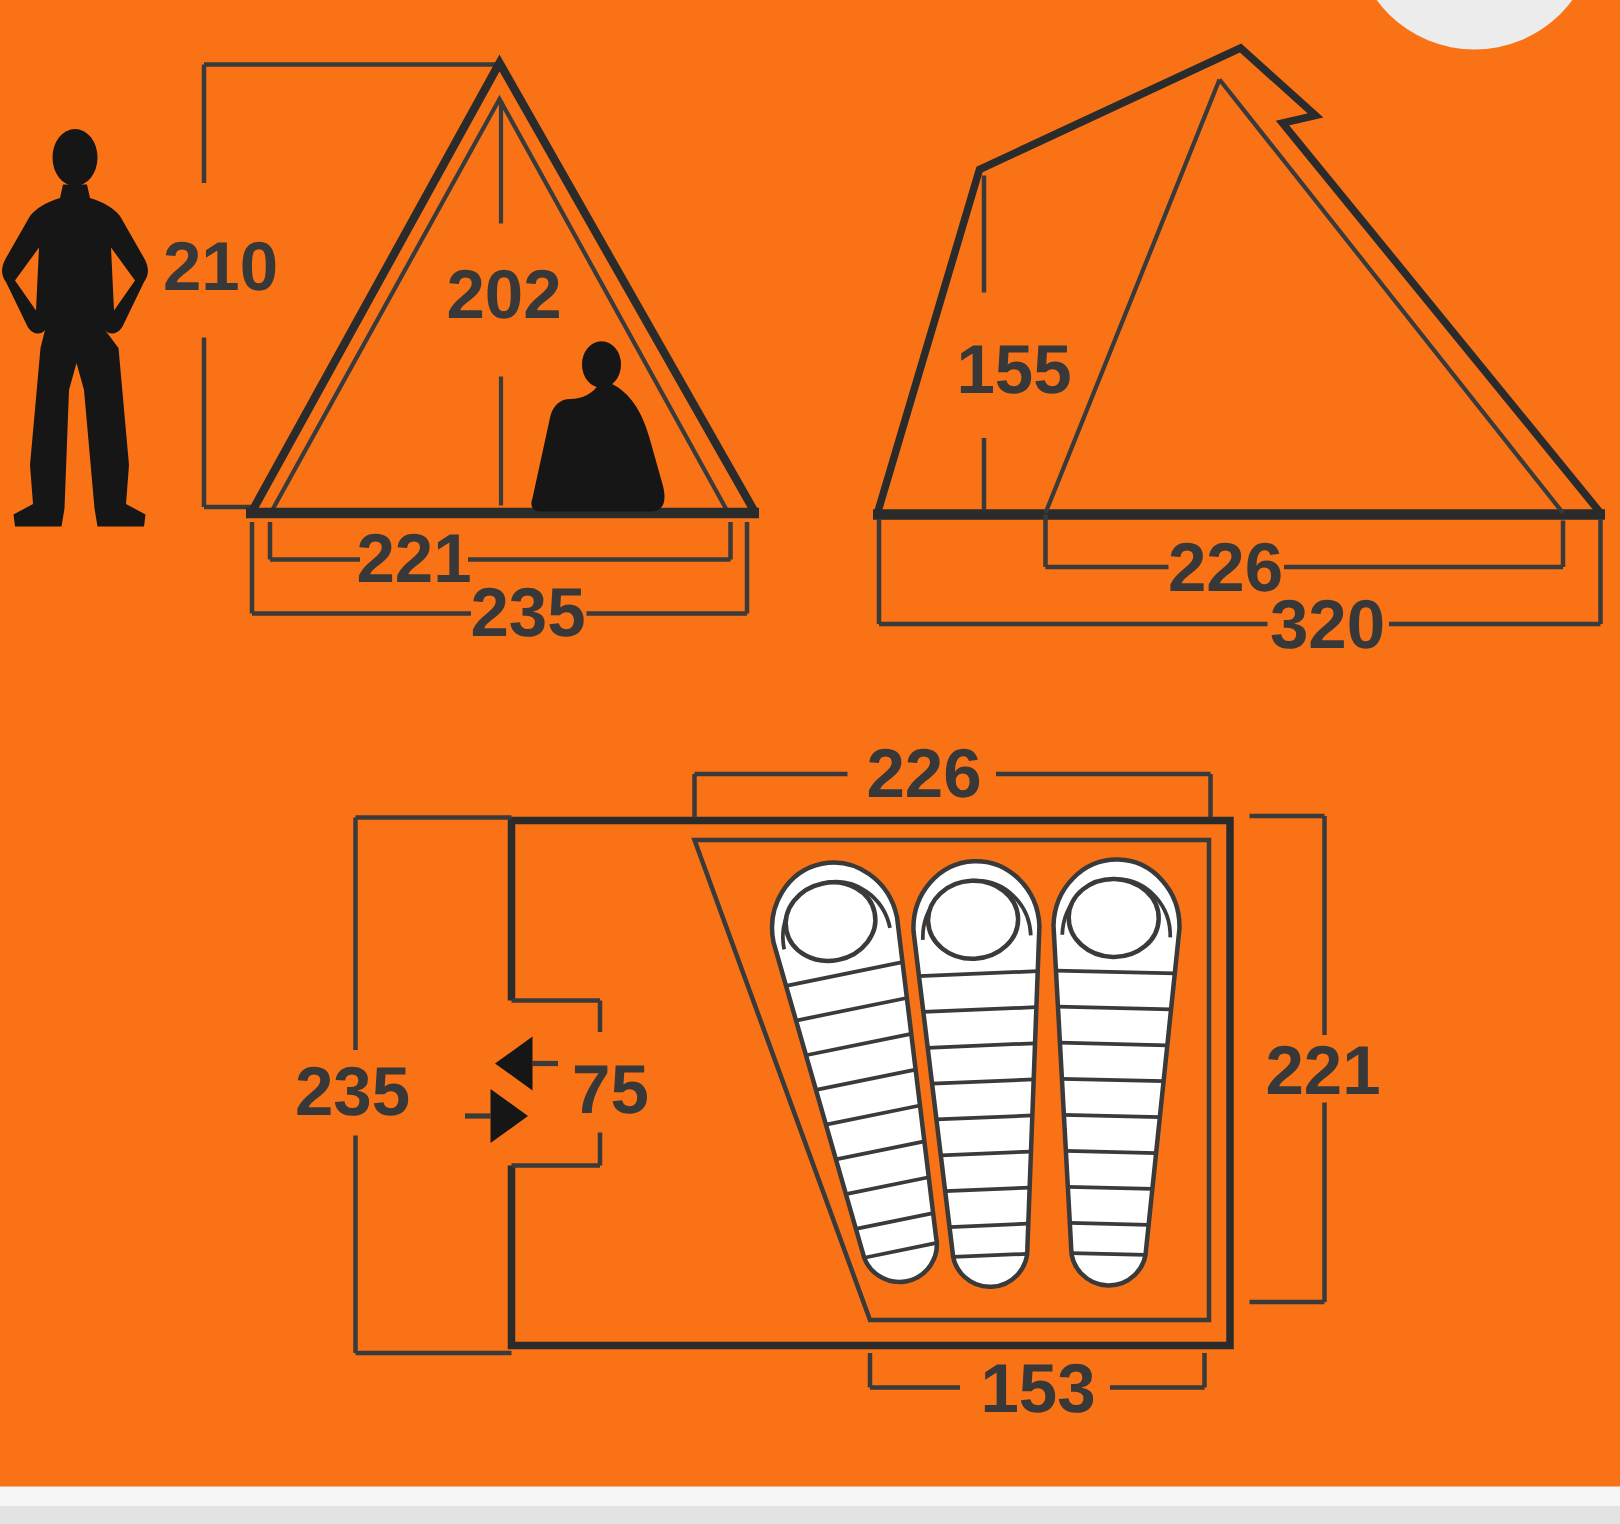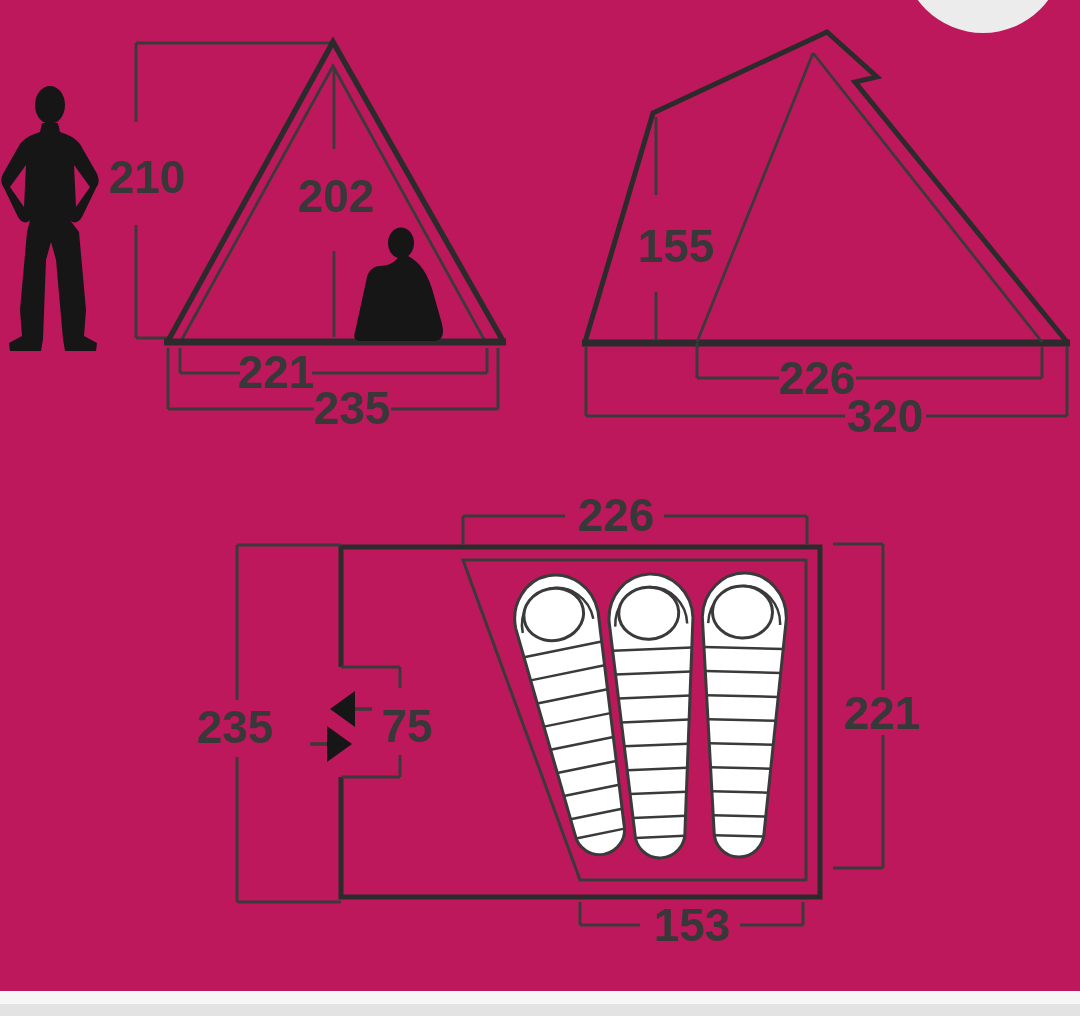--- a/index.html
+++ b/index.html
@@ -1,19 +1,19 @@
 <!DOCTYPE html>
 <html><head>
 <meta charset="utf-8">
 <style>
   html,body{margin:0;padding:0;background:#fff;}
   #stage{
     position:relative;
     width:1080px;height:1016px;
-    background:#be185d;
+    background:#f97316;
     overflow:hidden;
     font-family:"Liberation Sans",sans-serif;
   }
   #stage svg{position:absolute;left:0;top:0;}
   .dim-label{
     font-family:"Liberation Sans",sans-serif;
     font-size:46px;
     font-weight:bold;
     text-anchor:middle;
     stroke:none;

